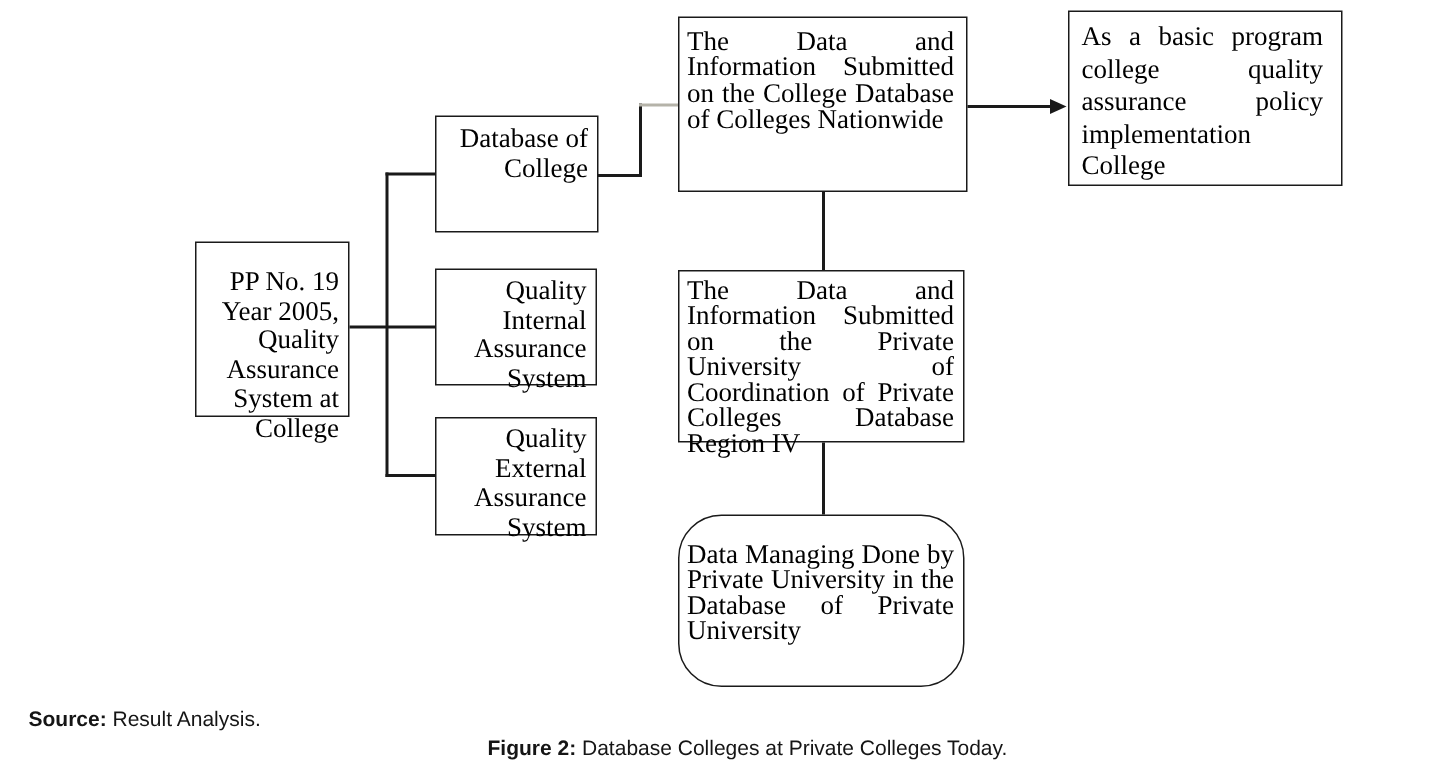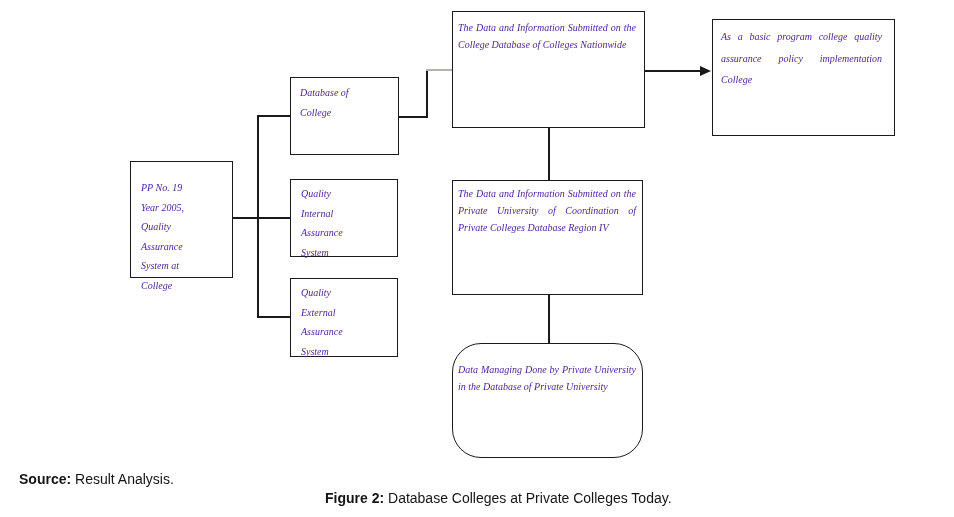--- a/index.html
+++ b/index.html
@@ -14,30 +14,29 @@
     background: #ffffff;
     overflow: hidden;
     font-family: "Liberation Serif", serif;
     color: #151515;
   }
   .dbox {
     position: absolute;
     border: 1.5px solid #1a1a1a;
     background: #ffffff;
     box-sizing: border-box;
-    font-size: 10px;
-    color: #4c1d95;
-    font-style: italic;
+    font-size: 18px;
+    color: #000000;
   }
   .dbox .txt {
     display: block;
   }
   .wrap-left .txt {
     white-space: pre-line;
-    text-align: left;
+    text-align: right;
   }
   .wrap-justify .txt {
     text-align: justify;
   }
   .hline, .vline {
     position: absolute;
     background: #1a1a1a;
   }
   .hline { height: 2px; }
   .vline { width: 2px; }
@@ -97,21 +96,21 @@
   </div>
 
   <div class="dbox wrap-justify" style="left:452px; top:180px; width:191px; height:115px; padding:4px 6px 2px 5px; line-height:17px;">
     <span class="txt">The Data and Information Submitted on the Private University of Coordination of Private Colleges Database Region IV</span>
   </div>
 
   <div class="dbox wrap-justify" style="left:452px; top:343px; width:191px; height:115px; padding:17px 6px 2px 5px; line-height:17px;border-radius:29px;">
     <span class="txt">Data Managing Done by Private University in the Database of Private University</span>
   </div>
 
-  <div class="dbox wrap-justify" style="left:712px; top:19px; width:183px; height:117px; padding:6px 12px 2px 8px; line-height:21.5px;">
+  <div class="dbox wrap-justify" style="left:712px; top:7px; width:183px; height:117px; padding:6px 12px 2px 8px; line-height:21.5px;">
     <span class="txt">As a basic program college quality assurance policy implementation College</span>
   </div>
 
   <div class="hline" style="left:233px; top:217px; width:57px;"></div>
   <div class="vline" style="left:257px; top:115px; height:203px;"></div>
   <div class="hline" style="left:257px; top:115px; width:33px;"></div>
   <div class="hline" style="left:257px; top:316px; width:33px;"></div>
 
   <div class="hline" style="left:398px; top:116px; width:30px;"></div>
   <div class="vline" style="left:426px; top:69px; height:49px;"></div>

